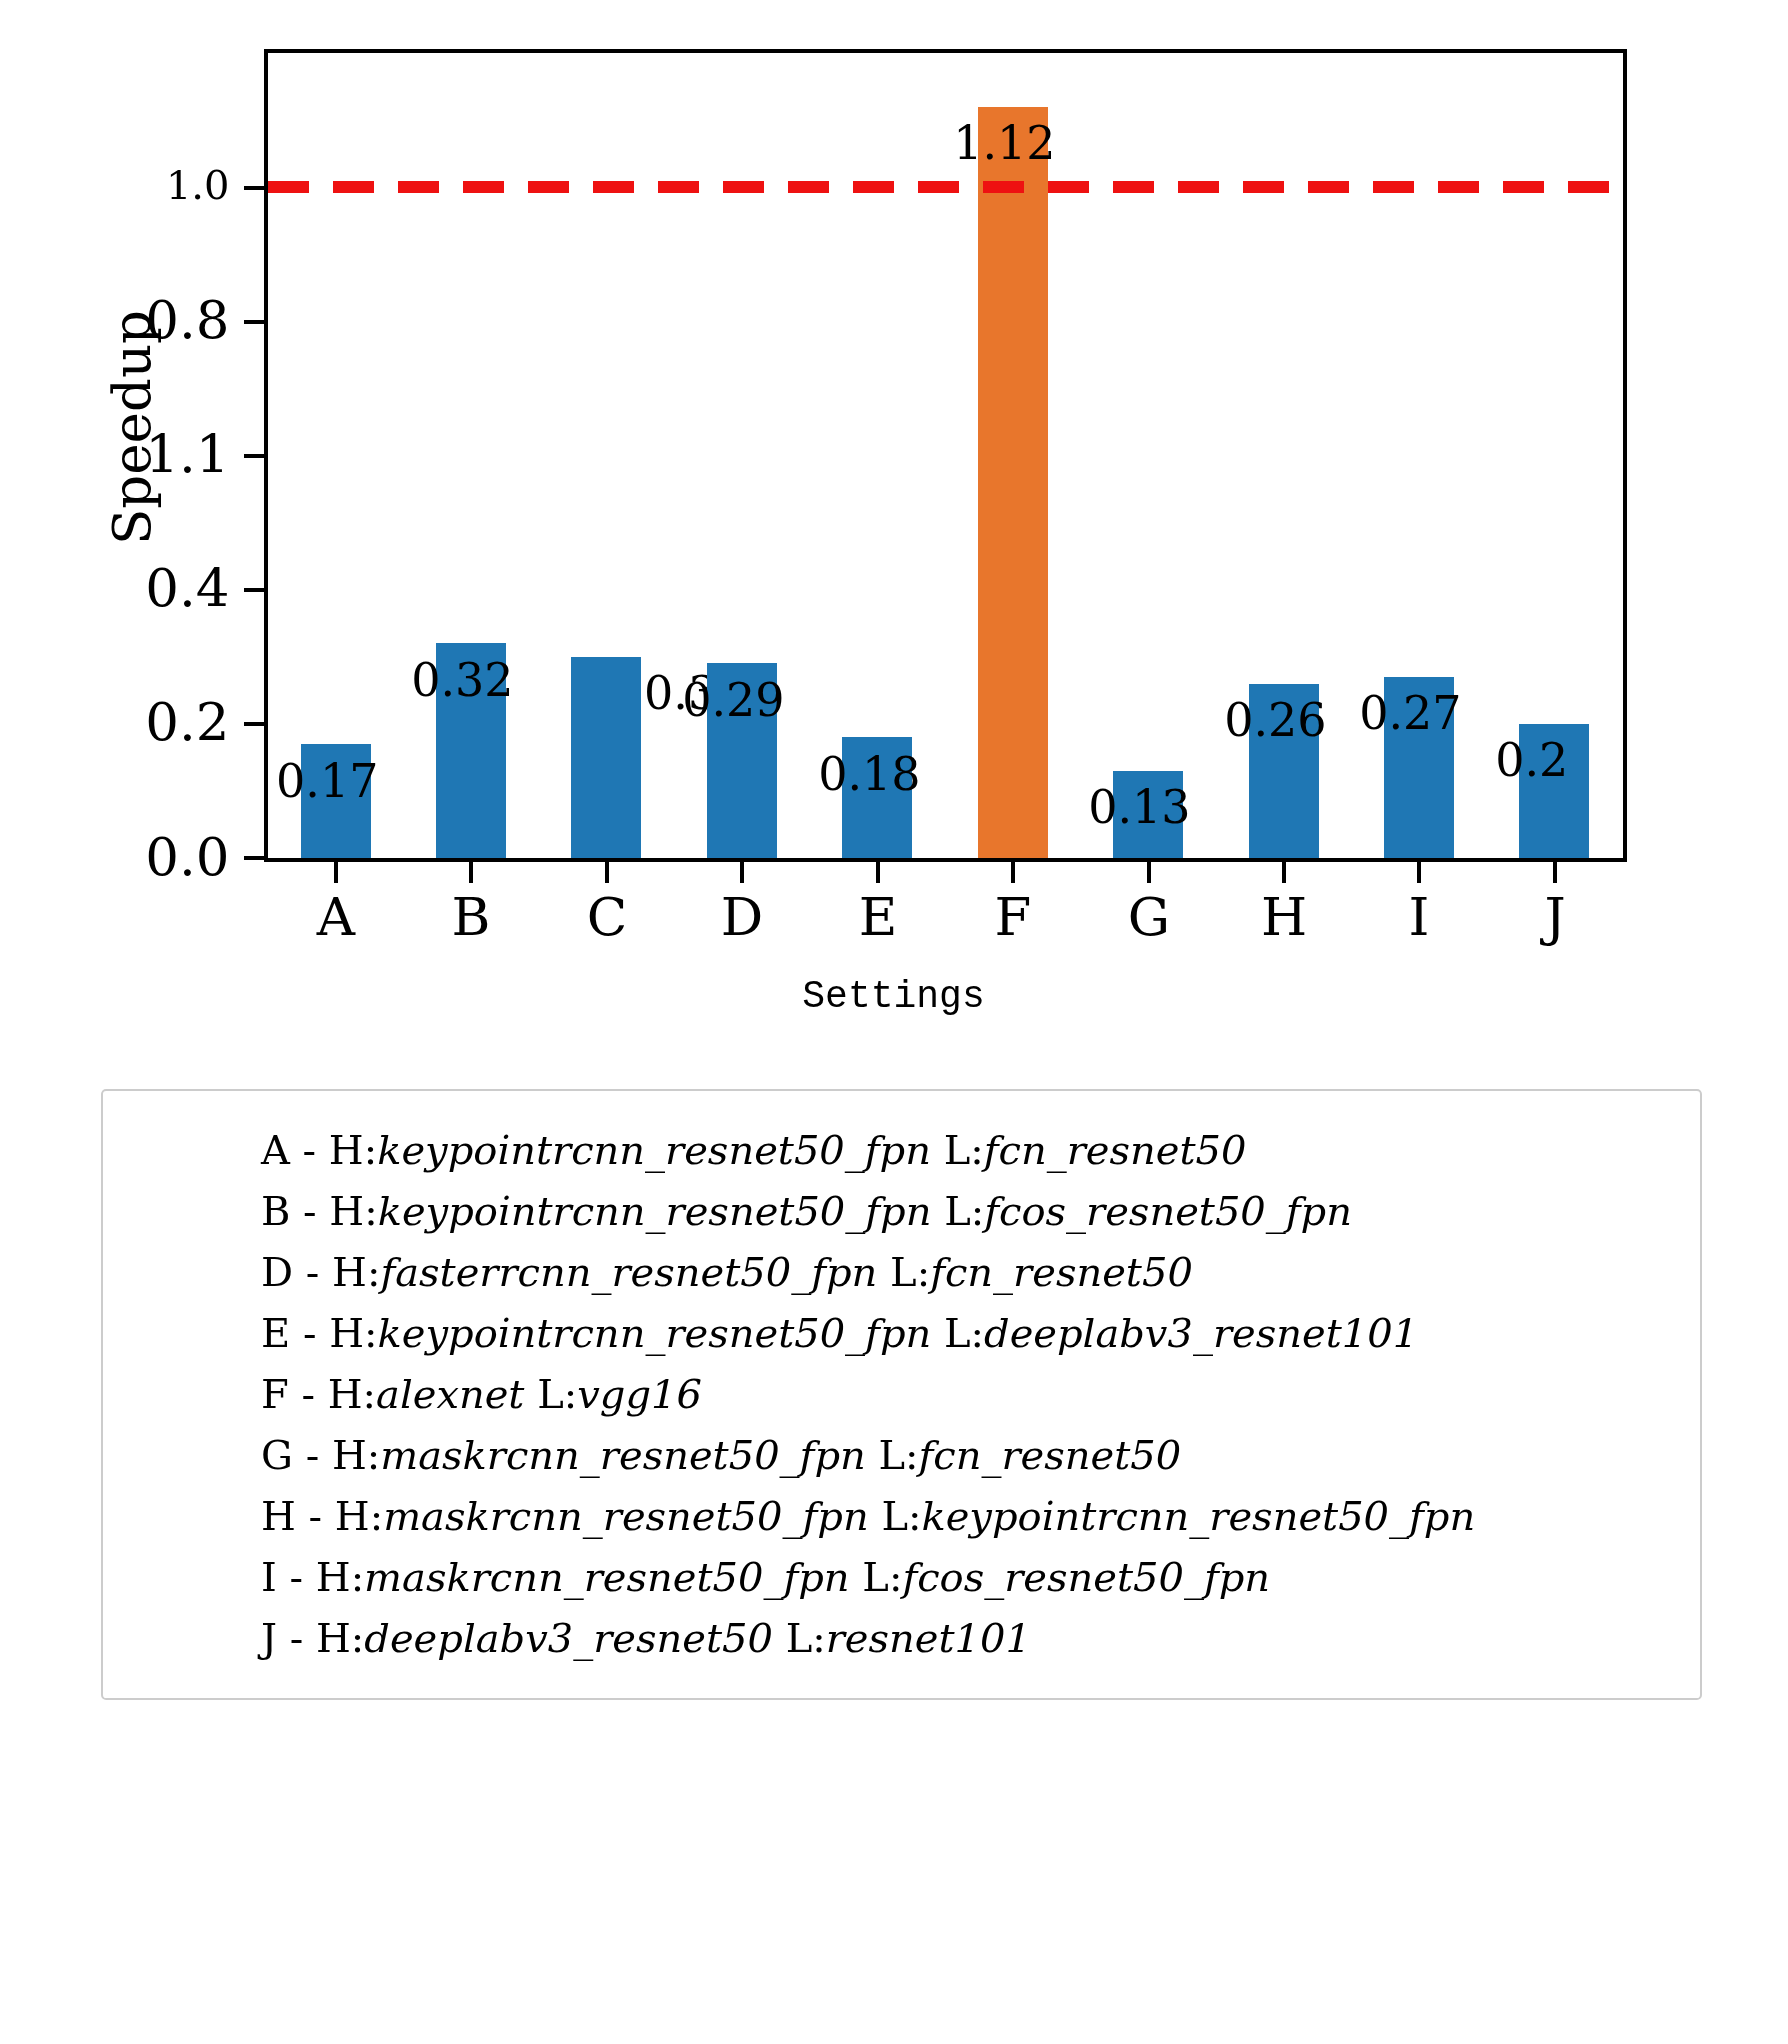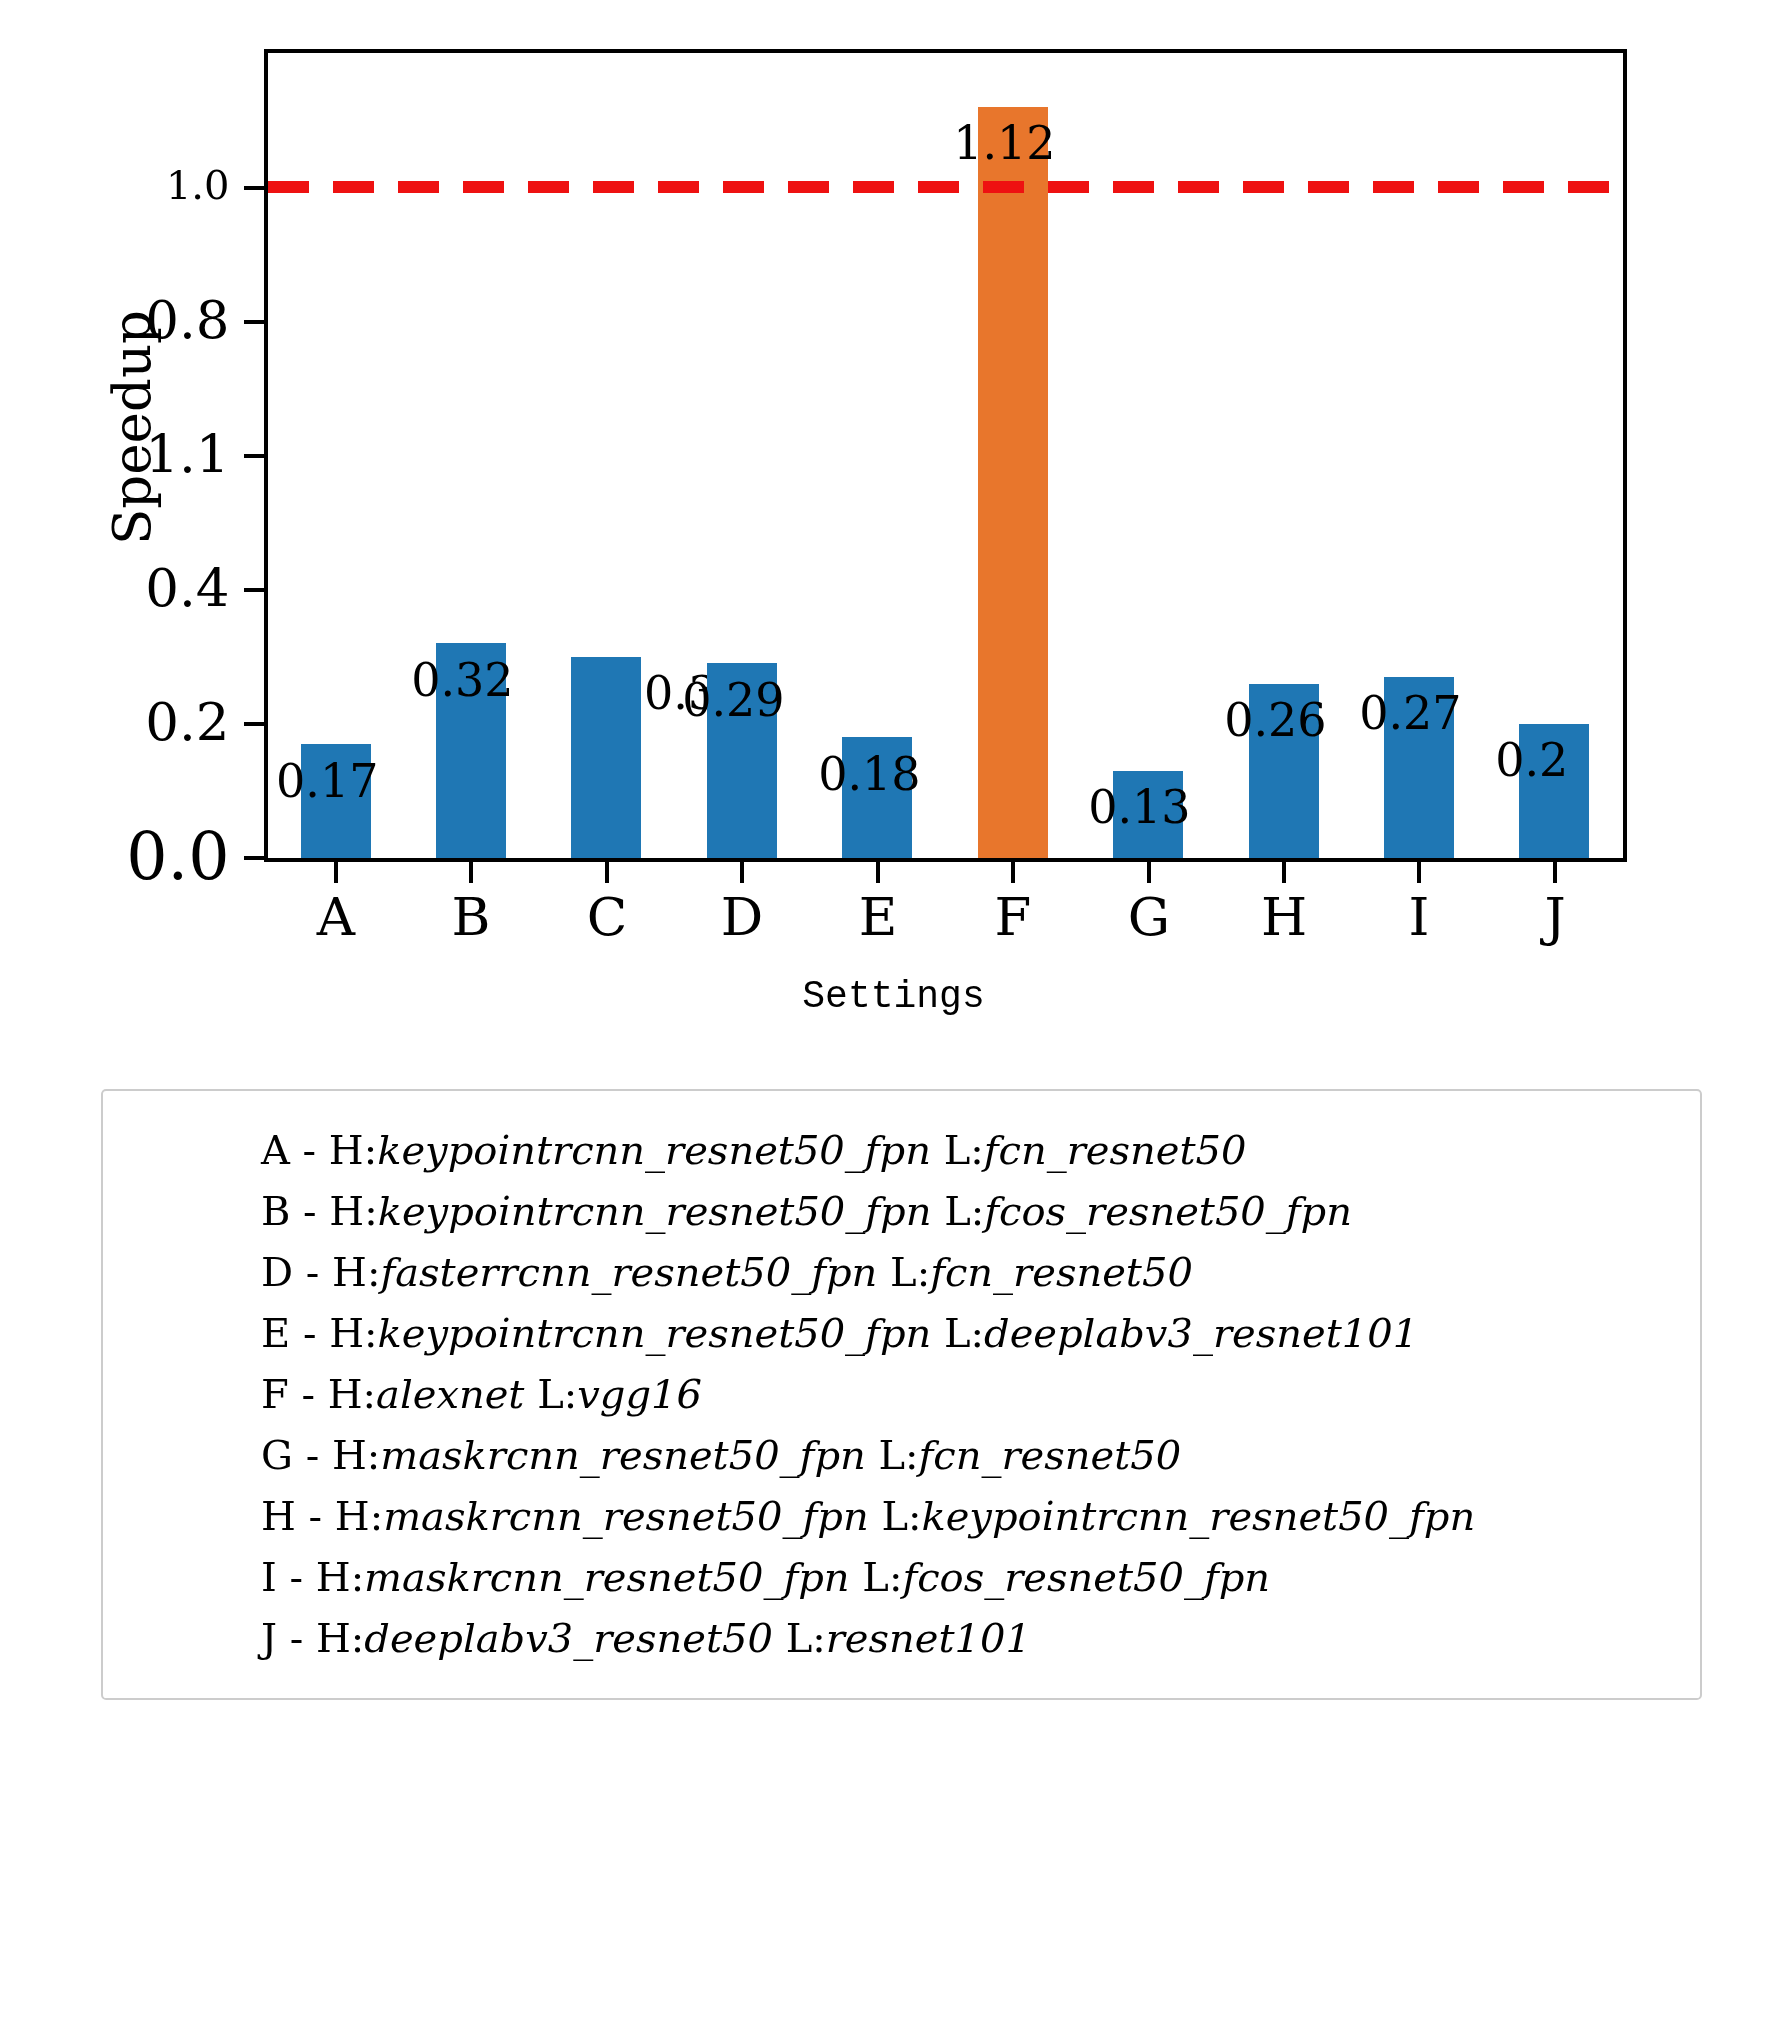--- a/index.html
+++ b/index.html
@@ -135,21 +135,21 @@
   }
 </style>
 </head>
 <body>
 
 <div id="chart-figure">
 
   <div class="ylabel-text" style="left: 101px; top: 545px;">Speedup</div>
 
   <div id="ytick-labels">
-      <div style="position: absolute; left: 8.5px; width: 221px; text-align: right; top: 830px; font-size: 65px; line-height: 53px;">0.0</div>
+      <div style="position: absolute; left: 8.5px; width: 221px; text-align: right; top: 830px; font-size: 53px; line-height: 53px;">0.0</div>
       <div style="position: absolute; left: 8.5px; width: 221px; text-align: right; top: 695px; font-size: 53px; line-height: 53px;">0.2</div>
       <div style="position: absolute; left: 8.5px; width: 221px; text-align: right; top: 561px; font-size: 53px; line-height: 53px;">0.4</div>
       <div style="position: absolute; left: 8.5px; width: 221px; text-align: right; top: 427px; font-size: 53px; line-height: 53px;">1.1</div>
       <div style="position: absolute; left: 8.5px; width: 221px; text-align: right; top: 293px; font-size: 53px; line-height: 53px;">0.8</div>
       <div style="position: absolute; left: 8.5px; width: 221px; text-align: right; top: 159px; font-size: 40px; line-height: 53px;">1.0</div>
     </div>
 
   <div id="plot-frame">
     <div id="plot-inner">
       <div id="bars">

